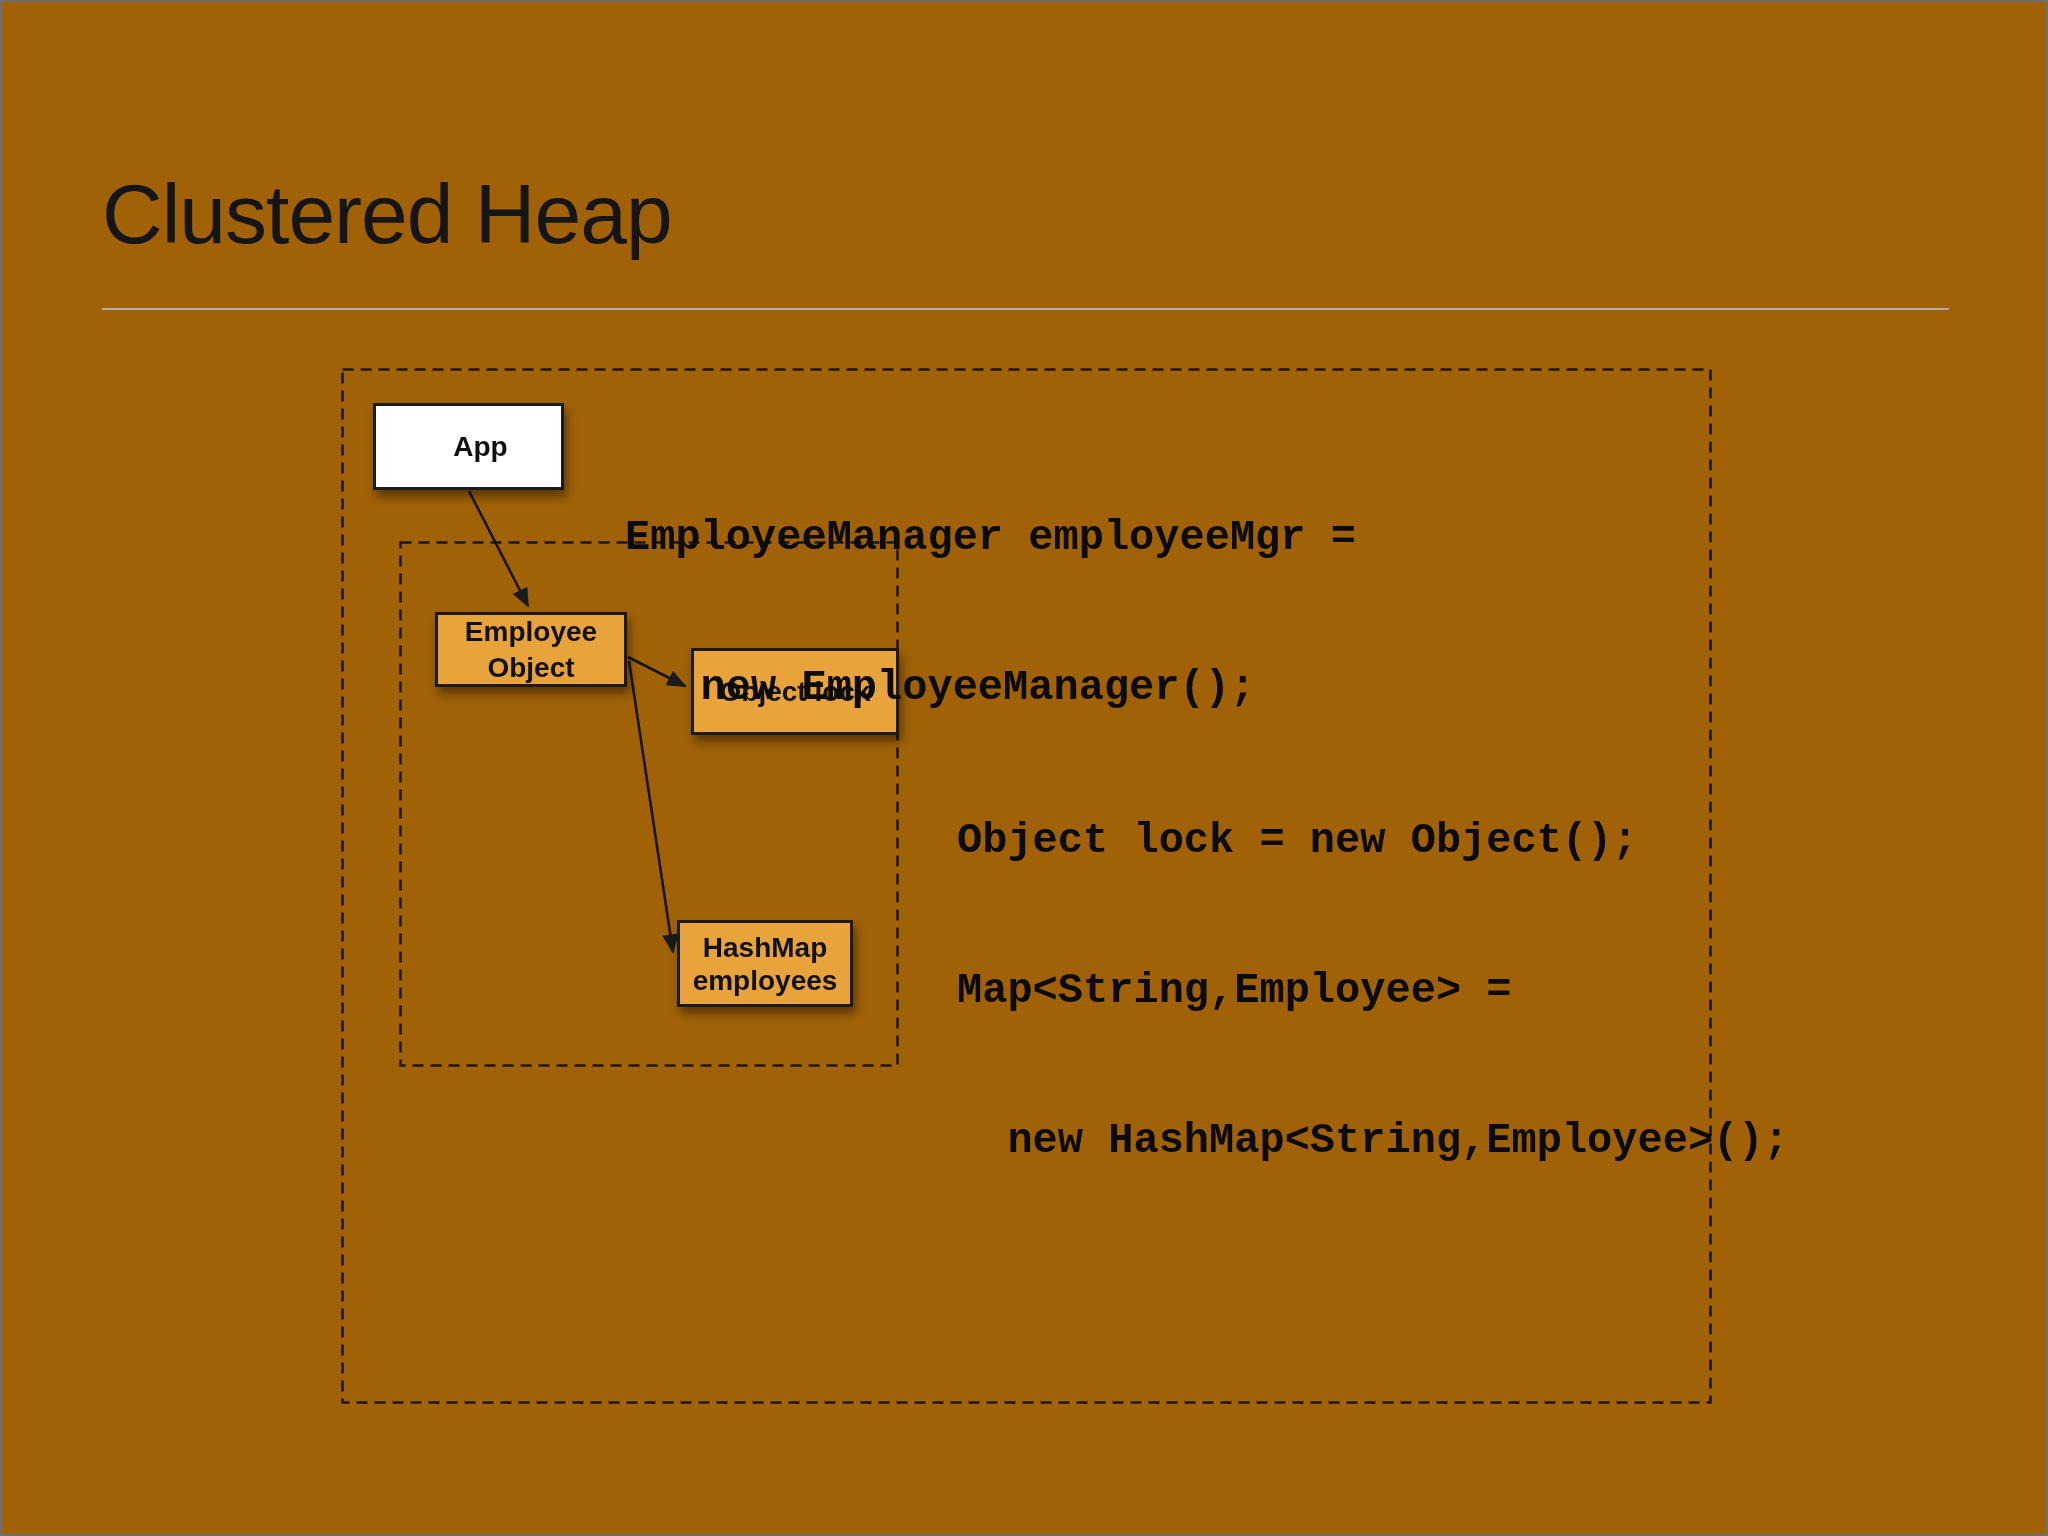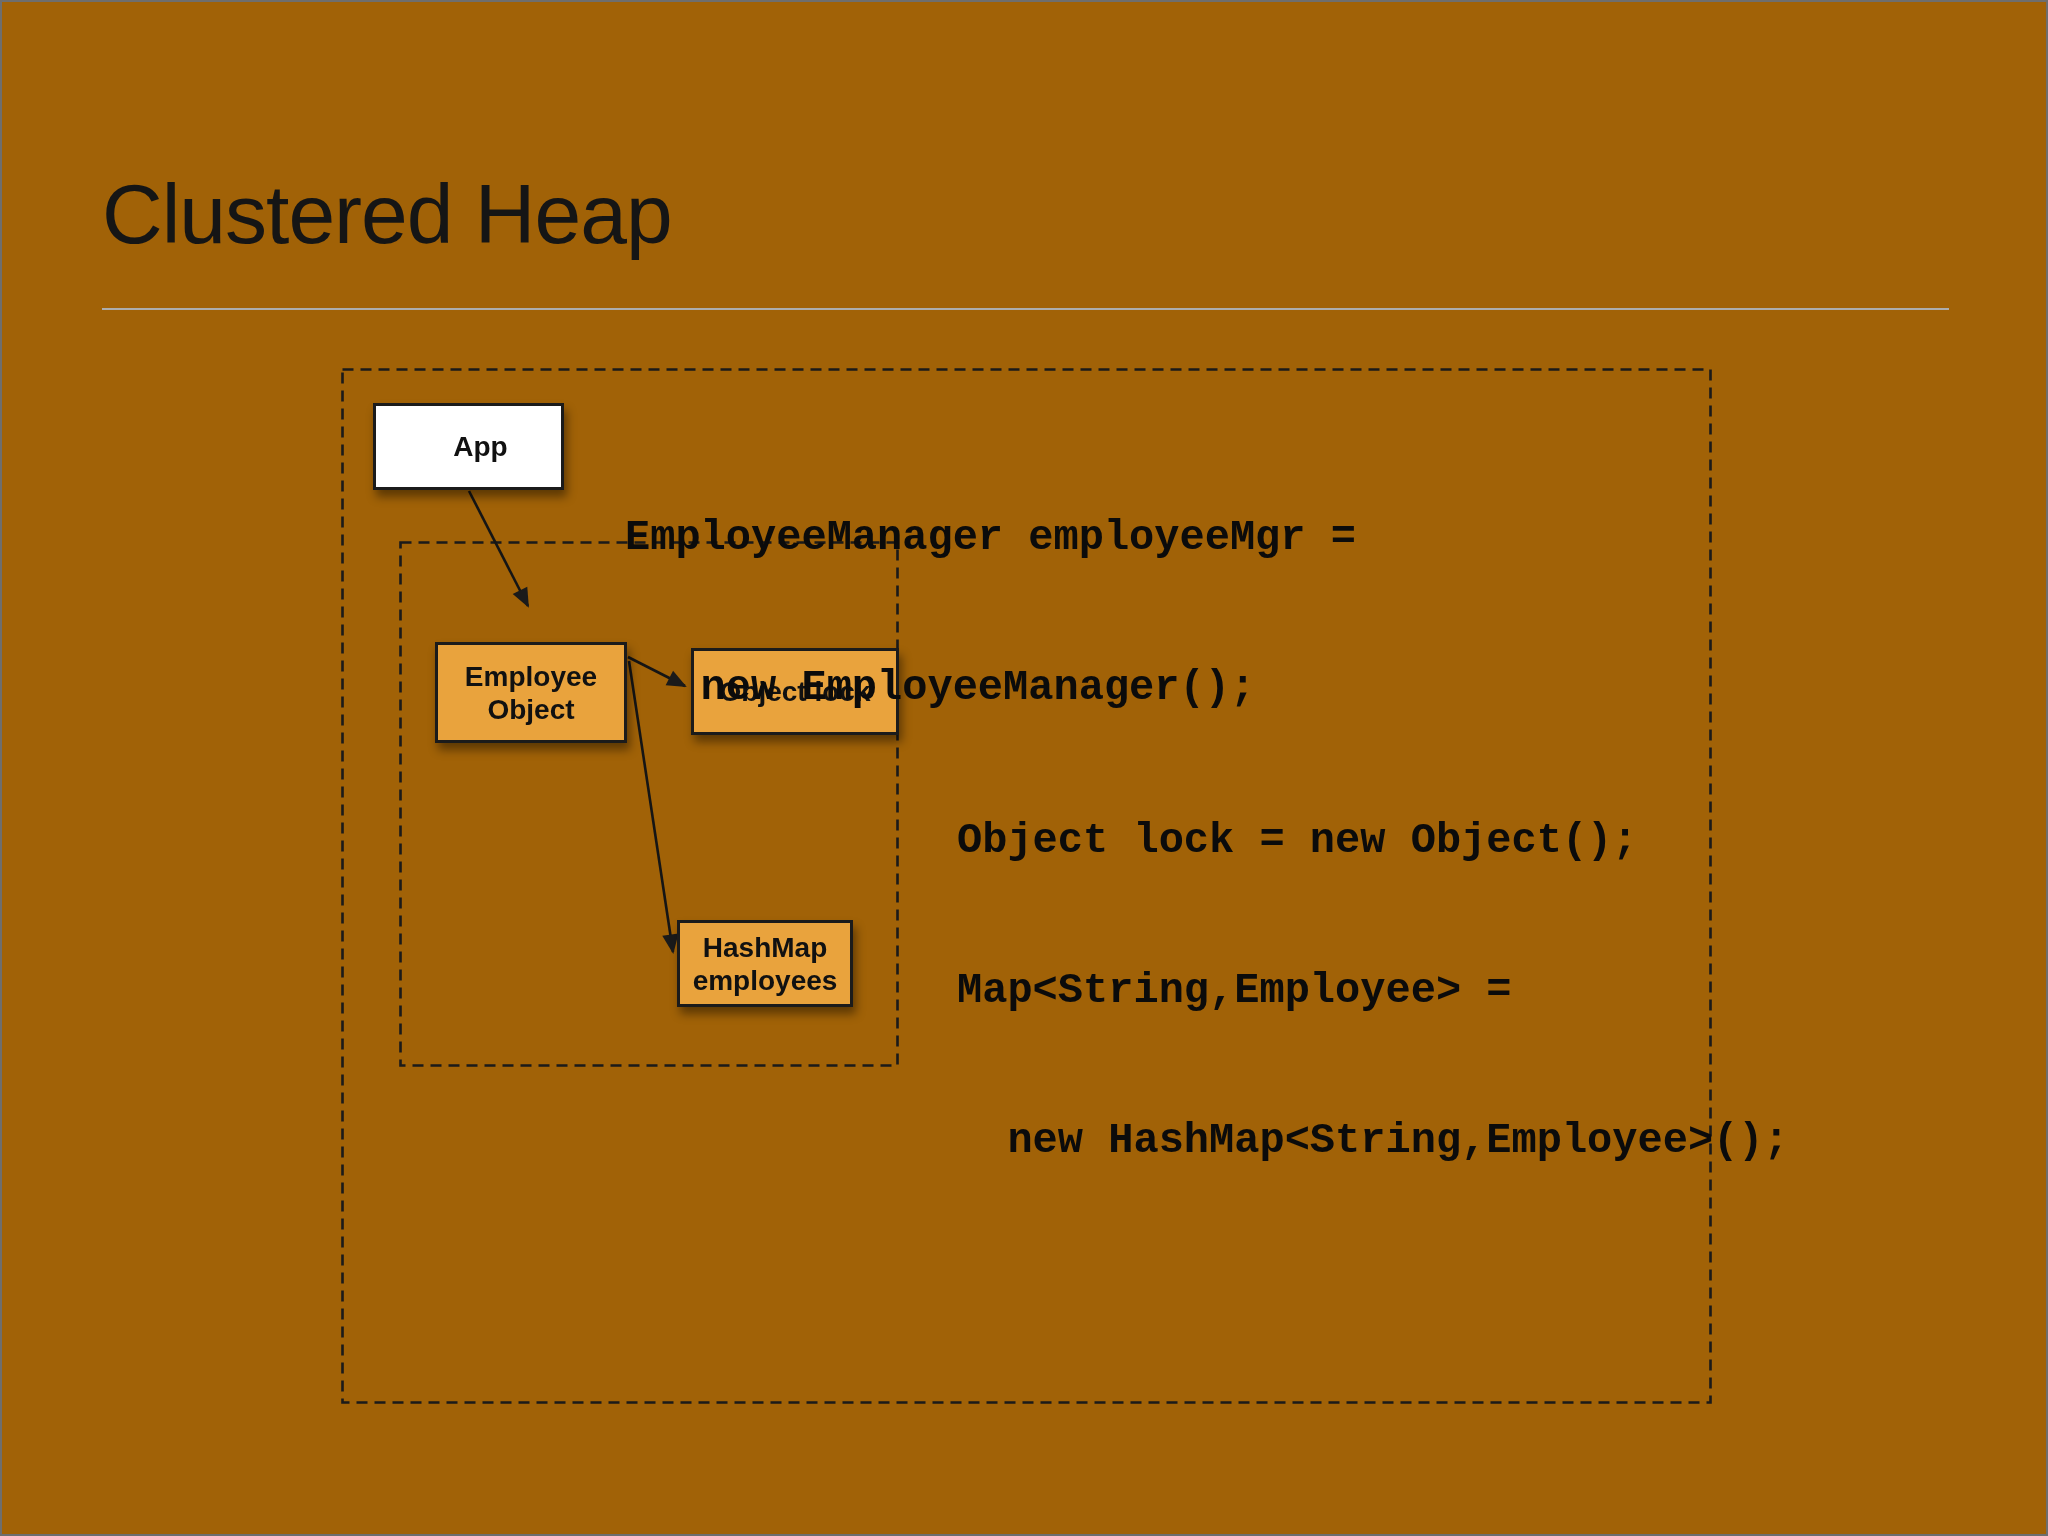--- a/index.html
+++ b/index.html
@@ -22,21 +22,21 @@
     position:absolute; box-sizing:border-box;
     border:3px solid var(--node-border,#1b1b1b);
     box-shadow:3px 7px 9px rgba(0,0,0,0.42);
     display:flex; flex-direction:column; align-items:center; justify-content:center;
     font-weight:bold; font-size:28px; line-height:33px; color:#111;
     text-align:center;
   }
   .node.orange { background:var(--node-fill,#e9a33d); }
   .node.white  { background:#ffffff; }
   .node-app  { left:371px; top:401px; width:191px; height:87px;padding-left:24px; }
-  .node-em   { left:433px; top:640px; width:192px; height:101px; }
+  .node-em   { left:433px; top:610px; width:192px; height:75px;justify-content:space-between; }
   .node-lock { left:689px; top:646px; width:208px; height:87px; }
   .node-hash { left:675px; top:918px; width:176px; height:87px; }
   .code {
     position:absolute; font-family:"Liberation Mono", monospace; font-weight:bold;
     font-size:42px; line-height:50px; color:var(--code-text,#0b0b0b);
     white-space:pre;
   }
   .code-1 { left:590px; top:411px;margin-left:33px; }
   .code-2 { left:955px; top:714px; }
 </style>

